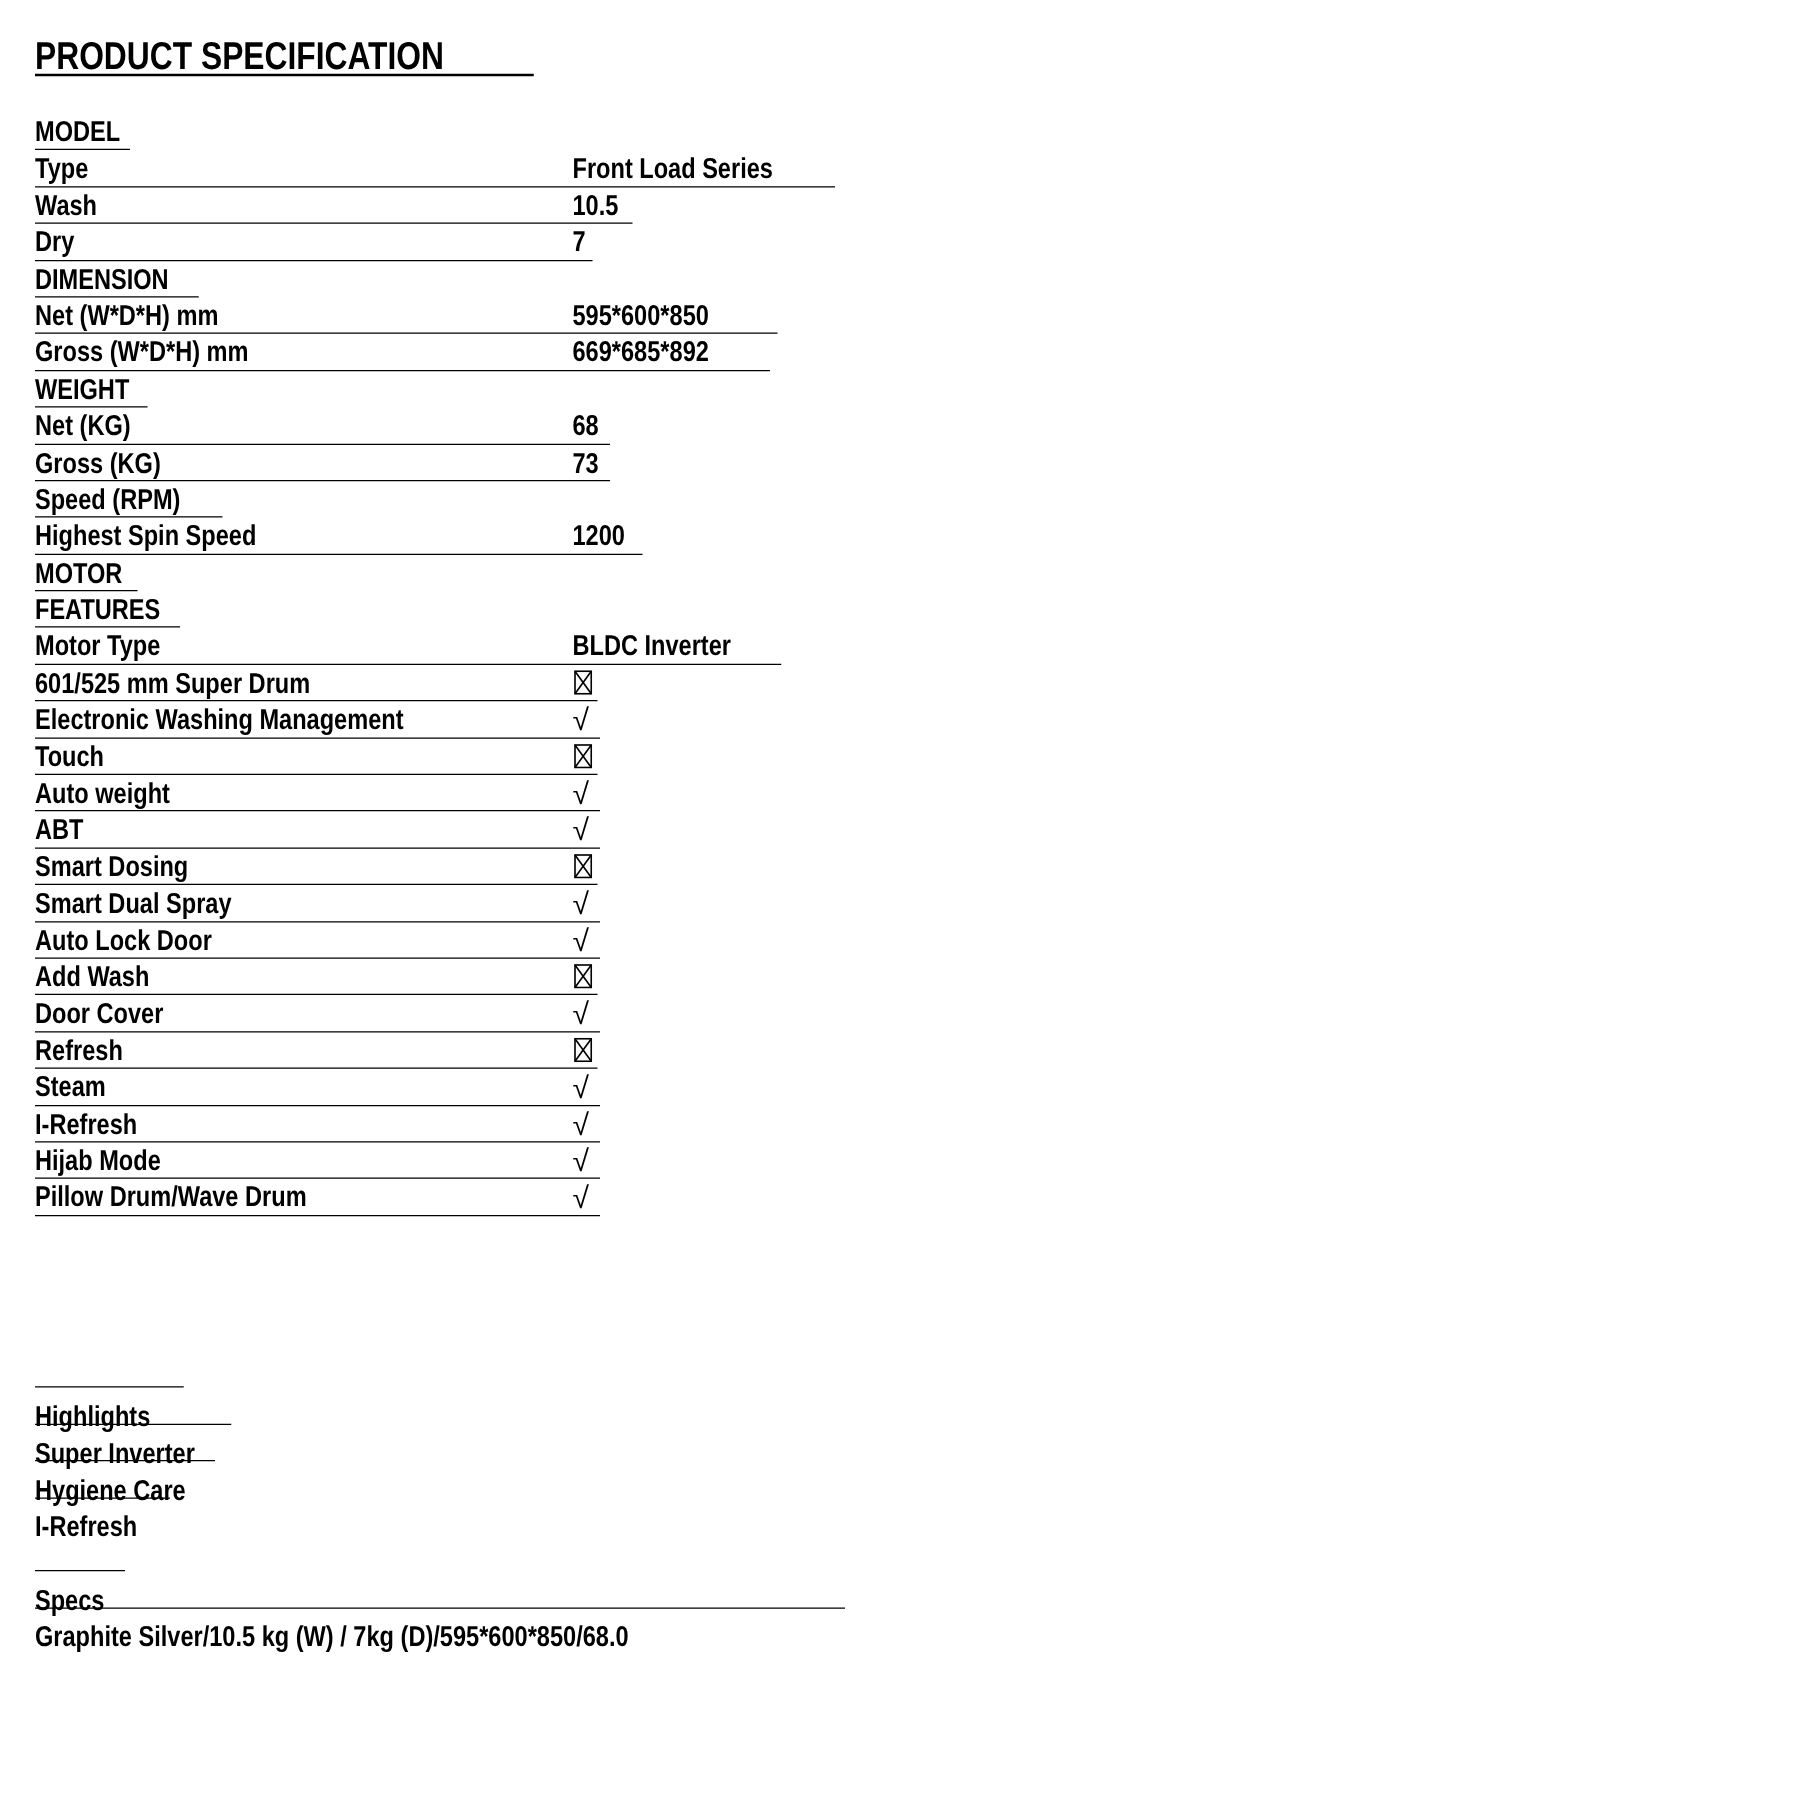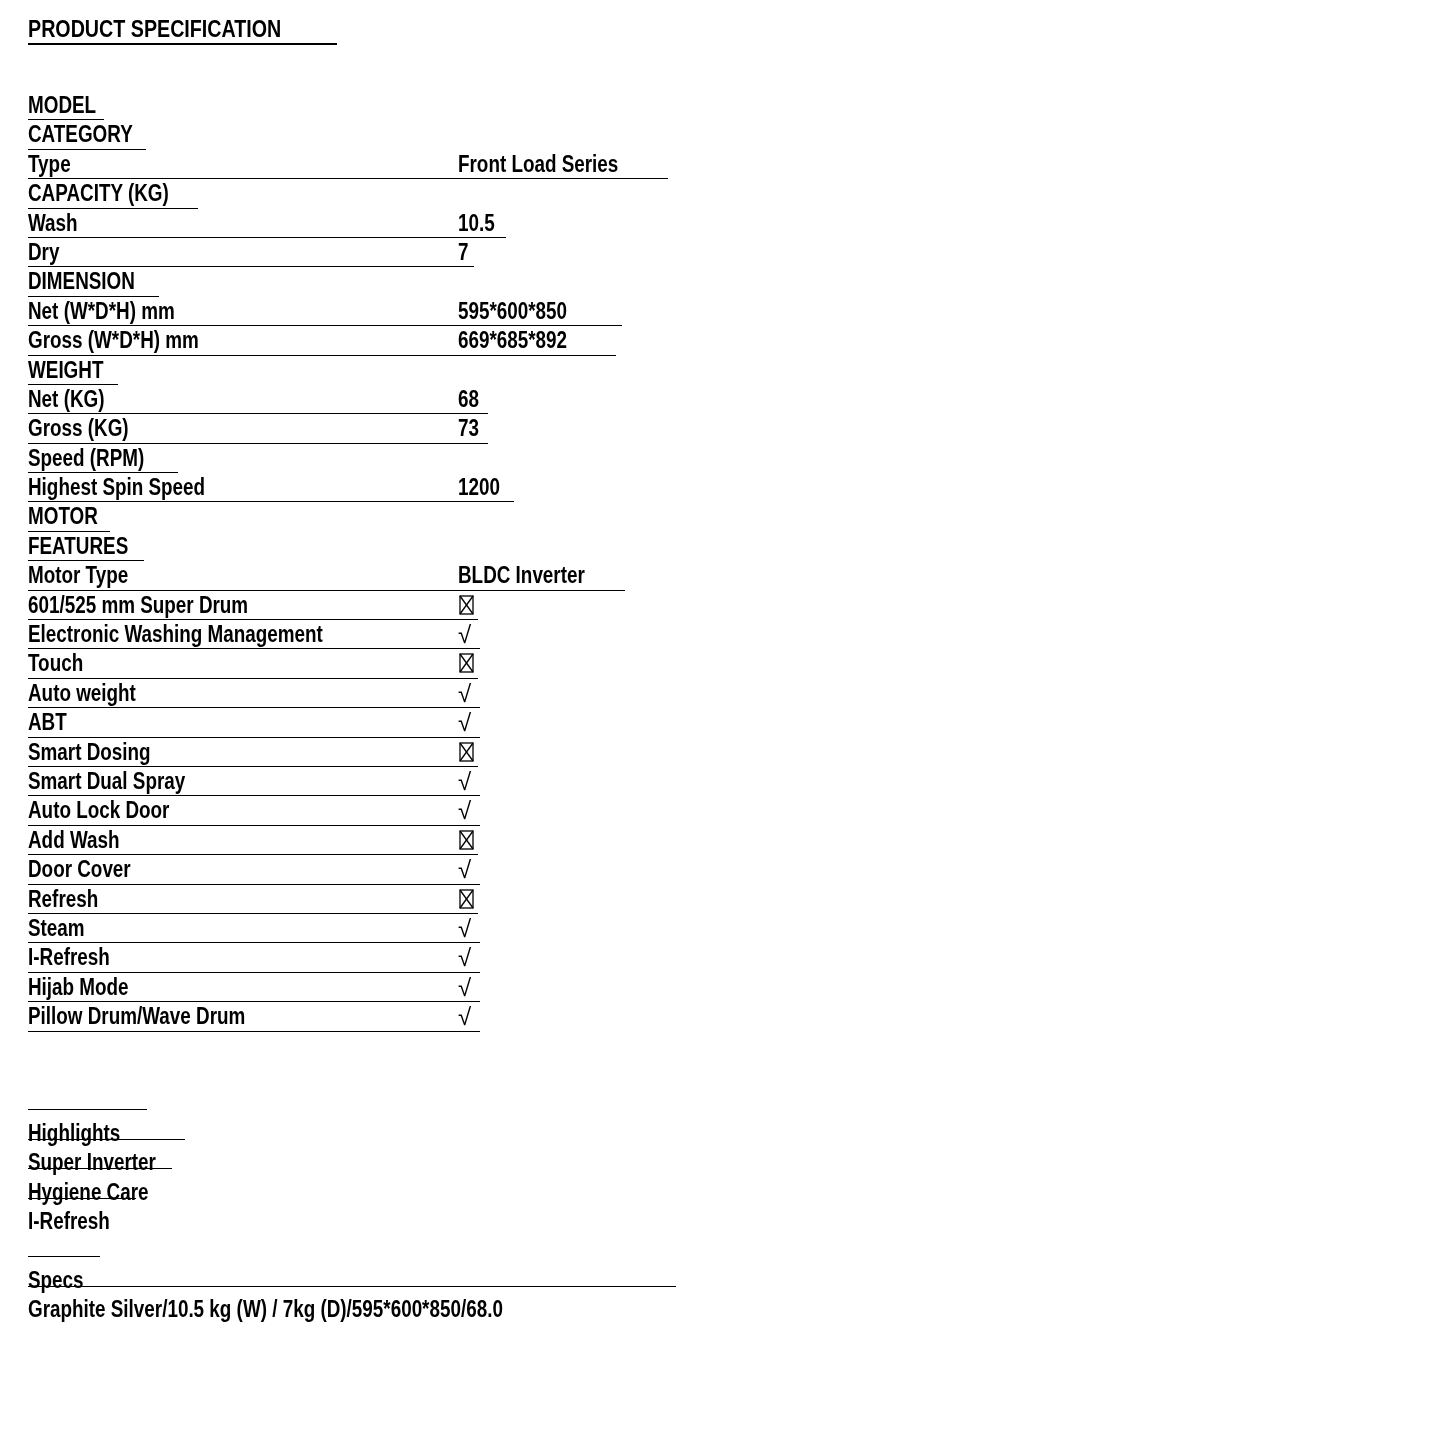--- a/index.html
+++ b/index.html
@@ -28,22 +28,22 @@
     transform: scaleX(0.82);
     transform-origin: left center;
     white-space: pre;
     display: inline-block;
   }
 
   
   .doc-title {
     position: absolute;
     left: 28px;
-    top: 16px;
-    font-size: 24px;
+    top: 32px;
+    font-size: 31px;
     line-height: 26px;
     border-bottom: 2px solid #000;
     padding-bottom: 1px;
   }
 
   
   .spec-table {
     position: absolute;
     left: 28px;
     top: 92px;
@@ -134,33 +134,25 @@
 
   <div class="doc-title">
     <span class="cond">PRODUCT SPECIFICATION</span>
   </div>
 
   <div class="spec-table" id="spec-table">
       <div class="row section">
         <span class="underline" style="width: 76px;"></span>
         <span class="label"><span class="cond">MODEL</span></span>
       </div>
-      <div class="row section">
-        <span class="underline" style="width: 118px;"></span>
-        <span class="label"><span class="cond">CATEGORY</span></span>
-      </div>
       <div class="row">
         <span class="underline" style="width: 640px;"></span>
         <span class="label"><span class="cond">Type</span></span>
         <span class="value"><span class="cond">Front Load Series</span></span>
       </div>
-      <div class="row section">
-        <span class="underline" style="width: 170px;"></span>
-        <span class="label"><span class="cond">CAPACITY (KG)</span></span>
-      </div>
       <div class="row">
         <span class="underline" style="width: 478px;"></span>
         <span class="label"><span class="cond">Wash</span></span>
         <span class="value"><span class="cond">10.5</span></span>
       </div>
       <div class="row">
         <span class="underline" style="width: 446px;"></span>
         <span class="label"><span class="cond">Dry</span></span>
         <span class="value"><span class="cond">7</span></span>
       </div>

